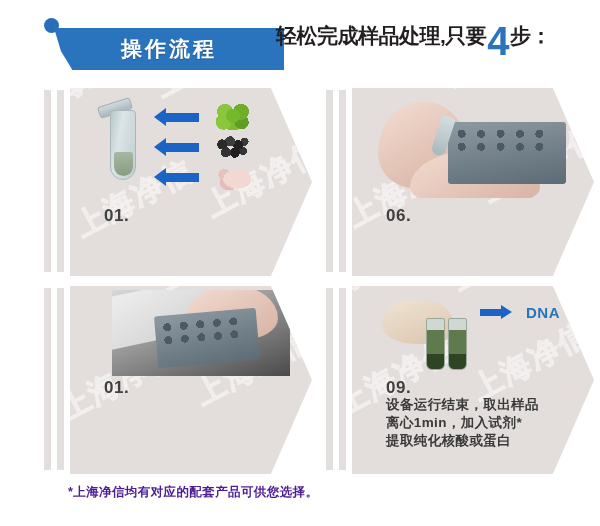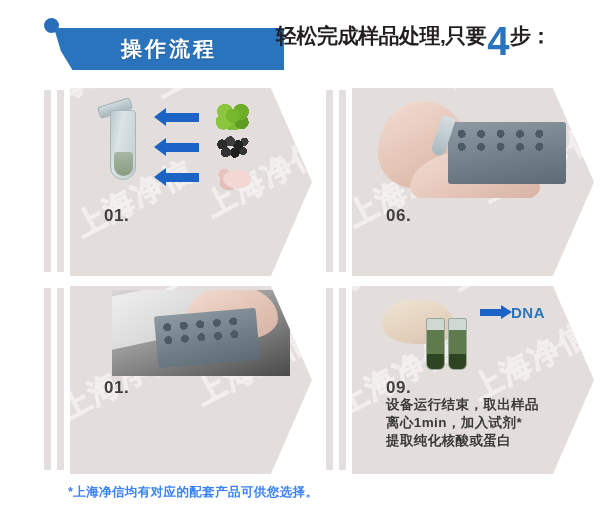--- a/index.html
+++ b/index.html
@@ -187,33 +187,33 @@
   .vials i{
     position:absolute;top:0;width:19px;height:52px;display:block;
     background:linear-gradient(180deg,#cfd8d2 0 22%,#5f7a4c 22% 70%,#2f4422 70% 100%);
     border-radius:2px 2px 6px 6px;border:1px solid #9aa89c;box-sizing:border-box;
   }
   .vials i:nth-child(1){left:0;}
   .vials i:nth-child(2){left:22px;}
 
   
   .outs{position:absolute;left:128px;top:14px;width:110px;}
-  .out-row{display:flex;align-items:center;height:24px;}
+  .out-row{display:flex;align-items:center;height:24px;gap:15px;}
   .arrow-right{position:relative;width:22px;height:7px;background:#1b63c4;margin-right:9px;}
   .arrow-right:after{
     content:"";position:absolute;right:-10px;top:-4px;
     border-top:7.5px solid transparent;border-bottom:7.5px solid transparent;
     border-left:11px solid #1b63c4;
   }
   .out-label{color:#2a74bd;font-size:15px;font-weight:bold;letter-spacing:.5px;}
 
   
   .footer{
     position:absolute;left:48px;top:484px;width:520px;
-    color:#3b82f6;font-size:12.5px;font-weight:bold;letter-spacing:.4px;
+    color:#4c1d95;font-size:12.5px;font-weight:bold;letter-spacing:.4px;
   }
 </style>
 </head>
 <body>
 
 <div id="root">
 
   <div class="header">
     <div class="banner-wrap">
       <div class="banner-dot"></div>

